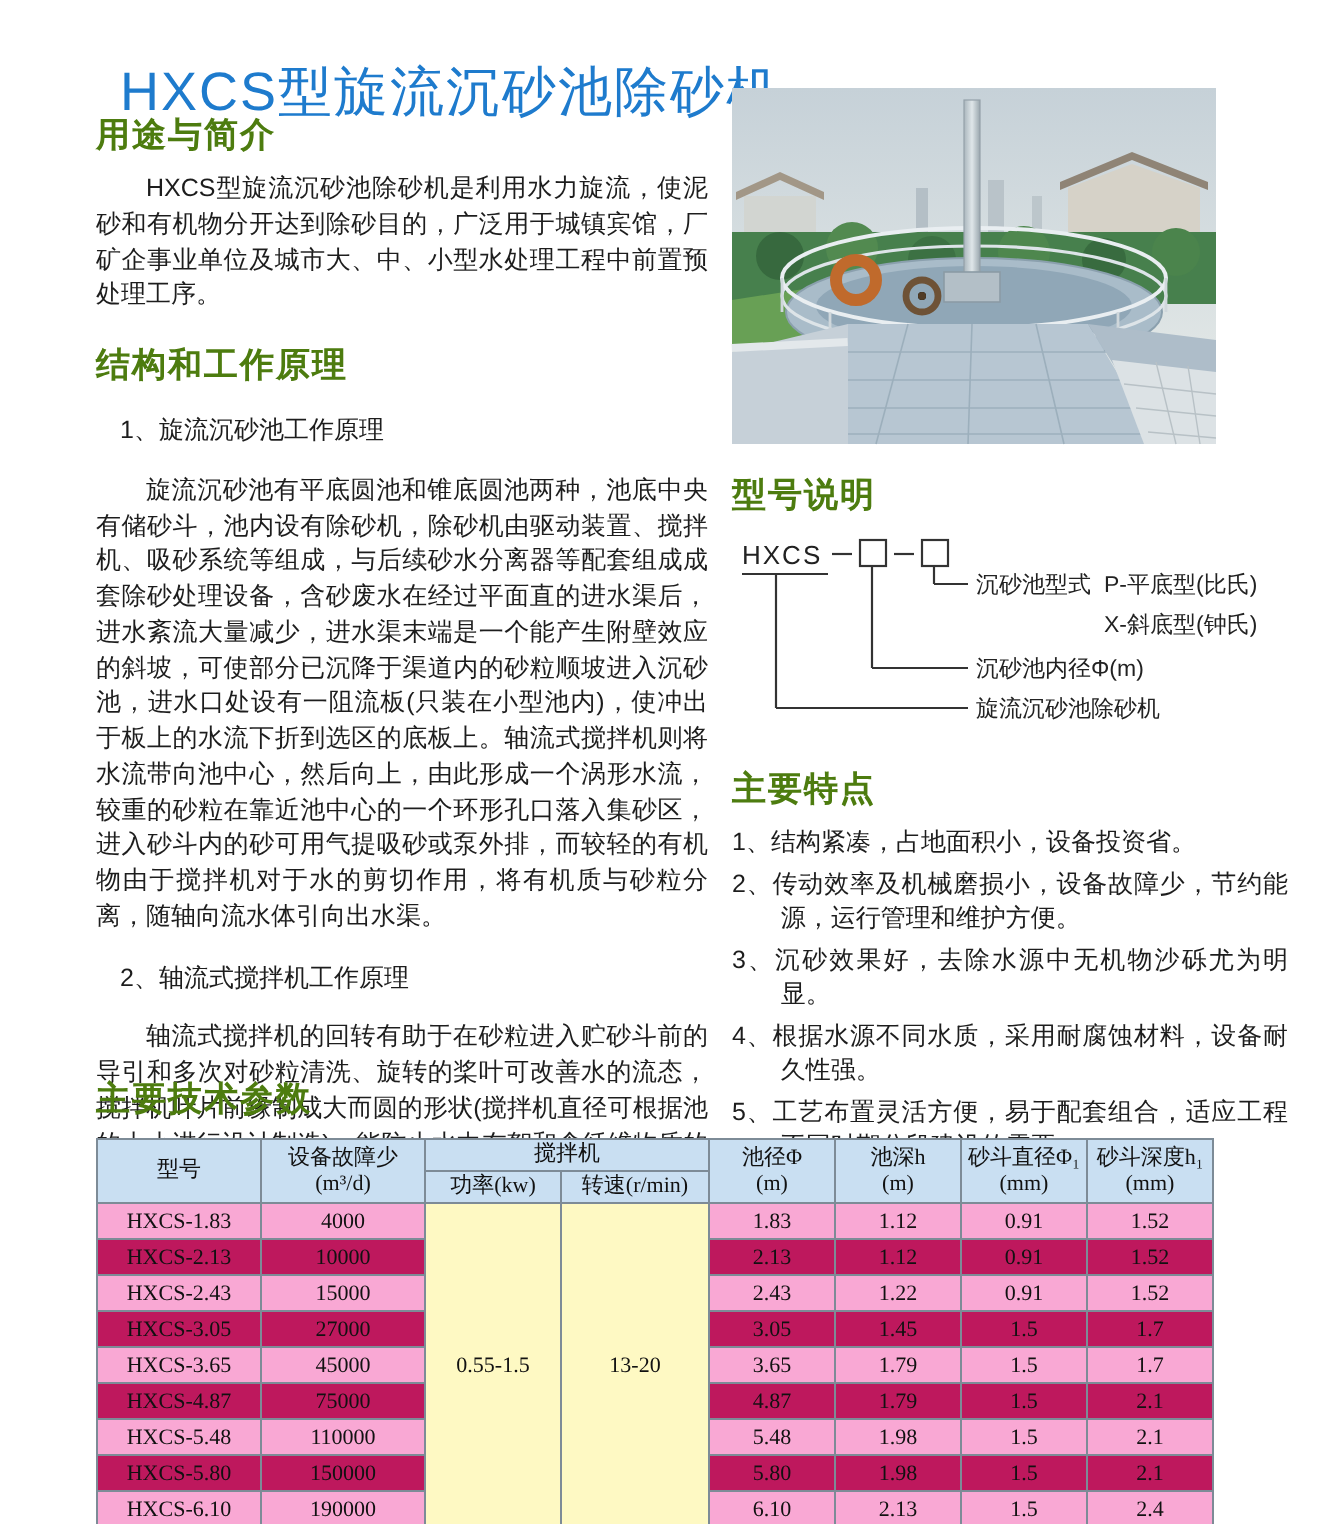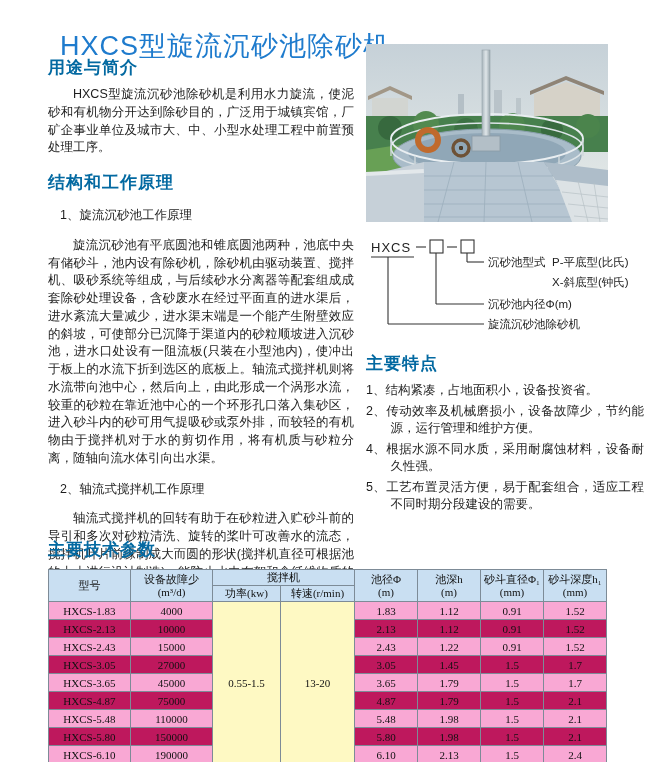--- a/index.html
+++ b/index.html
@@ -9,21 +9,21 @@
     background:#ffffff; font-family:"Liberation Sans", sans-serif; color:#1d1d1d;
   }
   .page-title {
     position:absolute; left:48px; top:16px; margin:12px;
     font-size:27px; font-weight:normal; color:#1e7bcd; letter-spacing:1px;
   }
   .col-left  { position:absolute; left:48px;  top:56px; width:306px; }
   .col-right { position:absolute; left:366px; top:44px; width:278px; }
   .bottom    { position:absolute; left:48px;  top:538px; width:560px; }
   h2.sec {
-    color:#0369a1; font-size:17px; font-weight:bold; margin:0 0 7px 0; letter-spacing:1px;
+    color:#4d7c0f; font-size:17px; font-weight:bold; margin:0 0 7px 0; letter-spacing:1px;
   }
   .col-left h2.sec { margin-top:14px; }
   .col-left h2.sec:first-child { margin-top:0; }
   p.body { font-size:12.5px; line-height:1.42; text-align:justify; margin:0; }
   p.body.ind { text-indent:2em; }
   p.subhead { font-size:12.5px; line-height:1.5; margin:12px; }
   .photo-wrap { width:242px; height:178px; margin:0 0 14px 0; }
   .photo-wrap svg { display:block; }
   .diagram-wrap { margin:0 0 10px 0; }
   .features { list-style:none; margin:4px 0 0 0; padding:0; }
@@ -137,20 +137,21 @@
       <g stroke="#b8c1c6" stroke-width="0.7">
         <line x1="196" y1="148" x2="242" y2="153"></line>
           <line x1="202" y1="160" x2="242" y2="164"></line>
         <line x1="208" y1="172" x2="242" y2="175"></line>
           <line x1="212" y1="137" x2="222" y2="178"></line>
           <line x1="228" y1="139" x2="234" y2="178"></line>
       </g>
     </svg>
   </div>
 
+  <h2 class="sec">型号说明</h2>
 
   <div class="diagram-wrap">
     <svg width="278" height="100" viewBox="0 0 278 100" xmlns="http://www.w3.org/2000/svg">
       <text class="dg-code" x="5" y="16">HXCS</text>
       <g stroke="#333" stroke-width="1.1" fill="none">
         <line x1="50" y1="11" x2="60" y2="11"></line>
         <rect x="64" y="4" width="13" height="13"></rect>
         <line x1="81" y1="11" x2="91" y2="11"></line>
         <rect x="95" y="4" width="13" height="13"></rect>
         <line x1="5" y1="21" x2="48" y2="21"></line>
@@ -166,20 +167,21 @@
       <text class="dg-text" x="186" y="50">X-斜底型(钟氏)</text>
       <text class="dg-text" x="122" y="72">沉砂池内径Φ(m)</text>
       <text class="dg-text" x="122" y="92">旋流沉砂池除砂机</text>
     </svg>
   </div>
 
   <h2 class="sec" style="margin-top:12px">主要特点</h2>
   <ul class="features">
     <li>1、结构紧凑，占地面积小，设备投资省。</li>
     <li>2、传动效率及机械磨损小，设备故障少，节约能源，运行管理和维护方便。</li>
+    <li>3、沉砂效果好，去除水源中无机物沙砾尤为明显。</li>
     <li>4、根据水源不同水质，采用耐腐蚀材料，设备耐久性强。</li>
     <li>5、工艺布置灵活方便，易于配套组合，适应工程不同时期分段建设的需要。</li>
   </ul>
 </div>
 
 <div class="bottom">
   <h2 class="sec">主要技术参数</h2>
   <table class="spec">
     <colgroup>
       <col style="width:82px">

